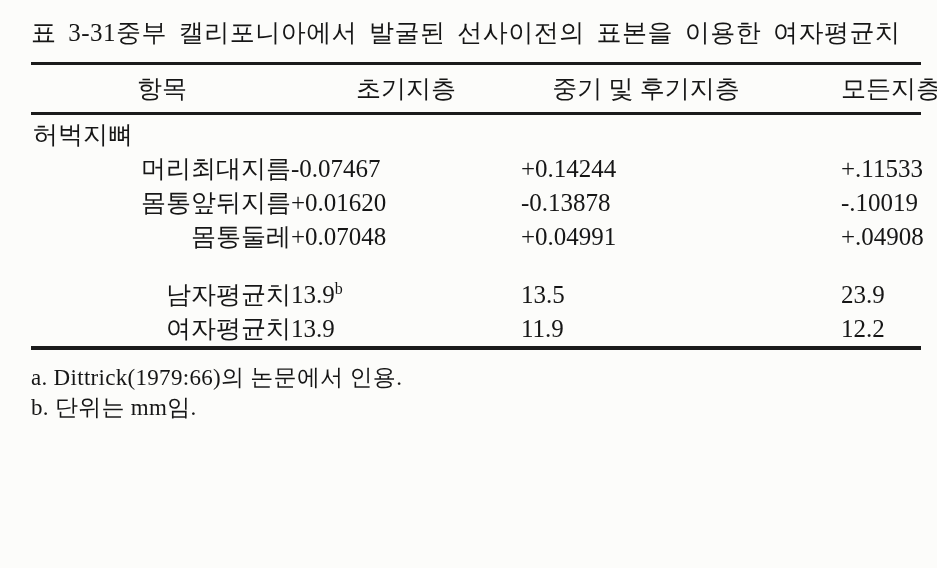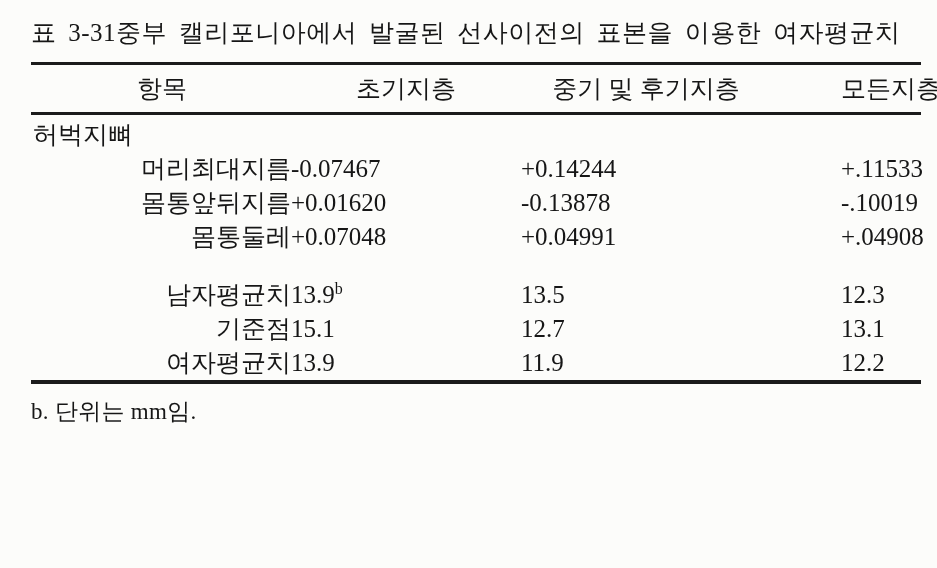--- a/index.html
+++ b/index.html
@@ -146,35 +146,30 @@
       </tr>
 
       <tr class="spacer-row">
         <td colspan="4"></td>
       </tr>
 
       <tr>
         <td class="label-cell">남자평균치</td>
         <td><span>13.9</span><sup>b</sup></td>
         <td>13.5</td>
-        <td class="col-all">12.3</td>
-      </tr>
-      <tr>
-        <td class="label-cell">기준점</td>
-        <td>15.1</td>
-        <td>12.7</td>
-        <td class="col-all">13.1</td>
+        <td class="col-all">23.9</td>
       </tr>
       <tr>
         <td class="label-cell">여자평균치</td>
         <td>13.9</td>
         <td>11.9</td>
         <td class="col-all">12.2</td>
       </tr>
 
     </tbody>
   </table>
 
   <div class="footnotes">
+    <div>a. Dittrick(1979:66)의 논문에서 인용.</div>
     <div>b. 단위는 mm임.</div>
   </div>
 
 </div>
 
 </body></html>

